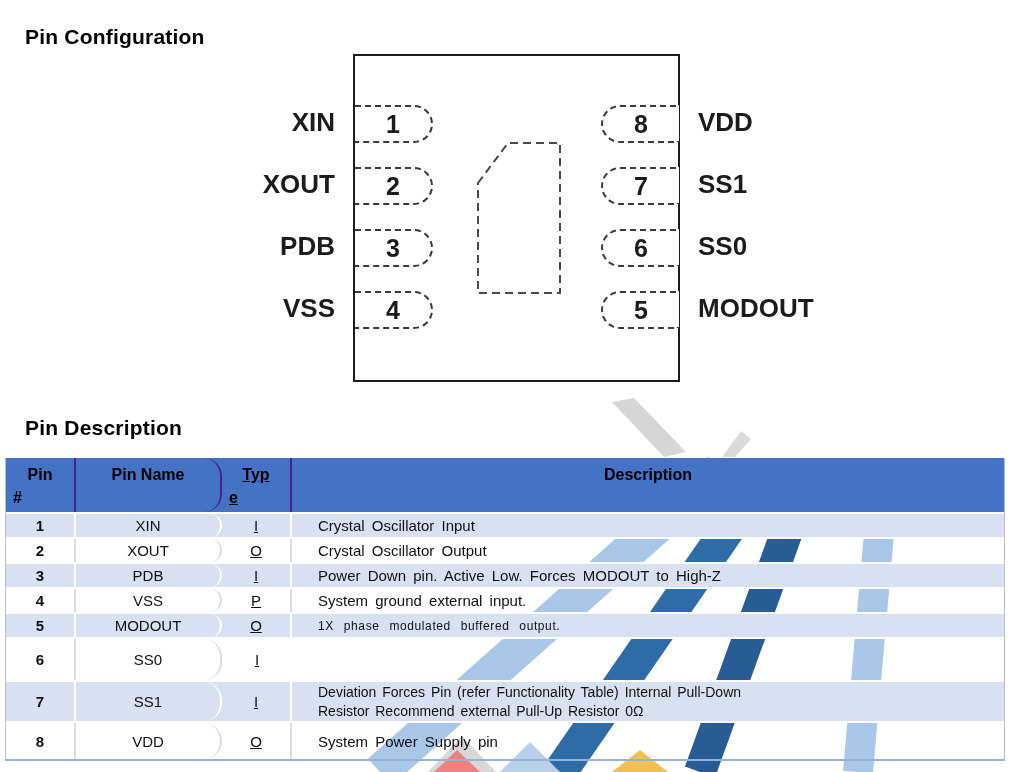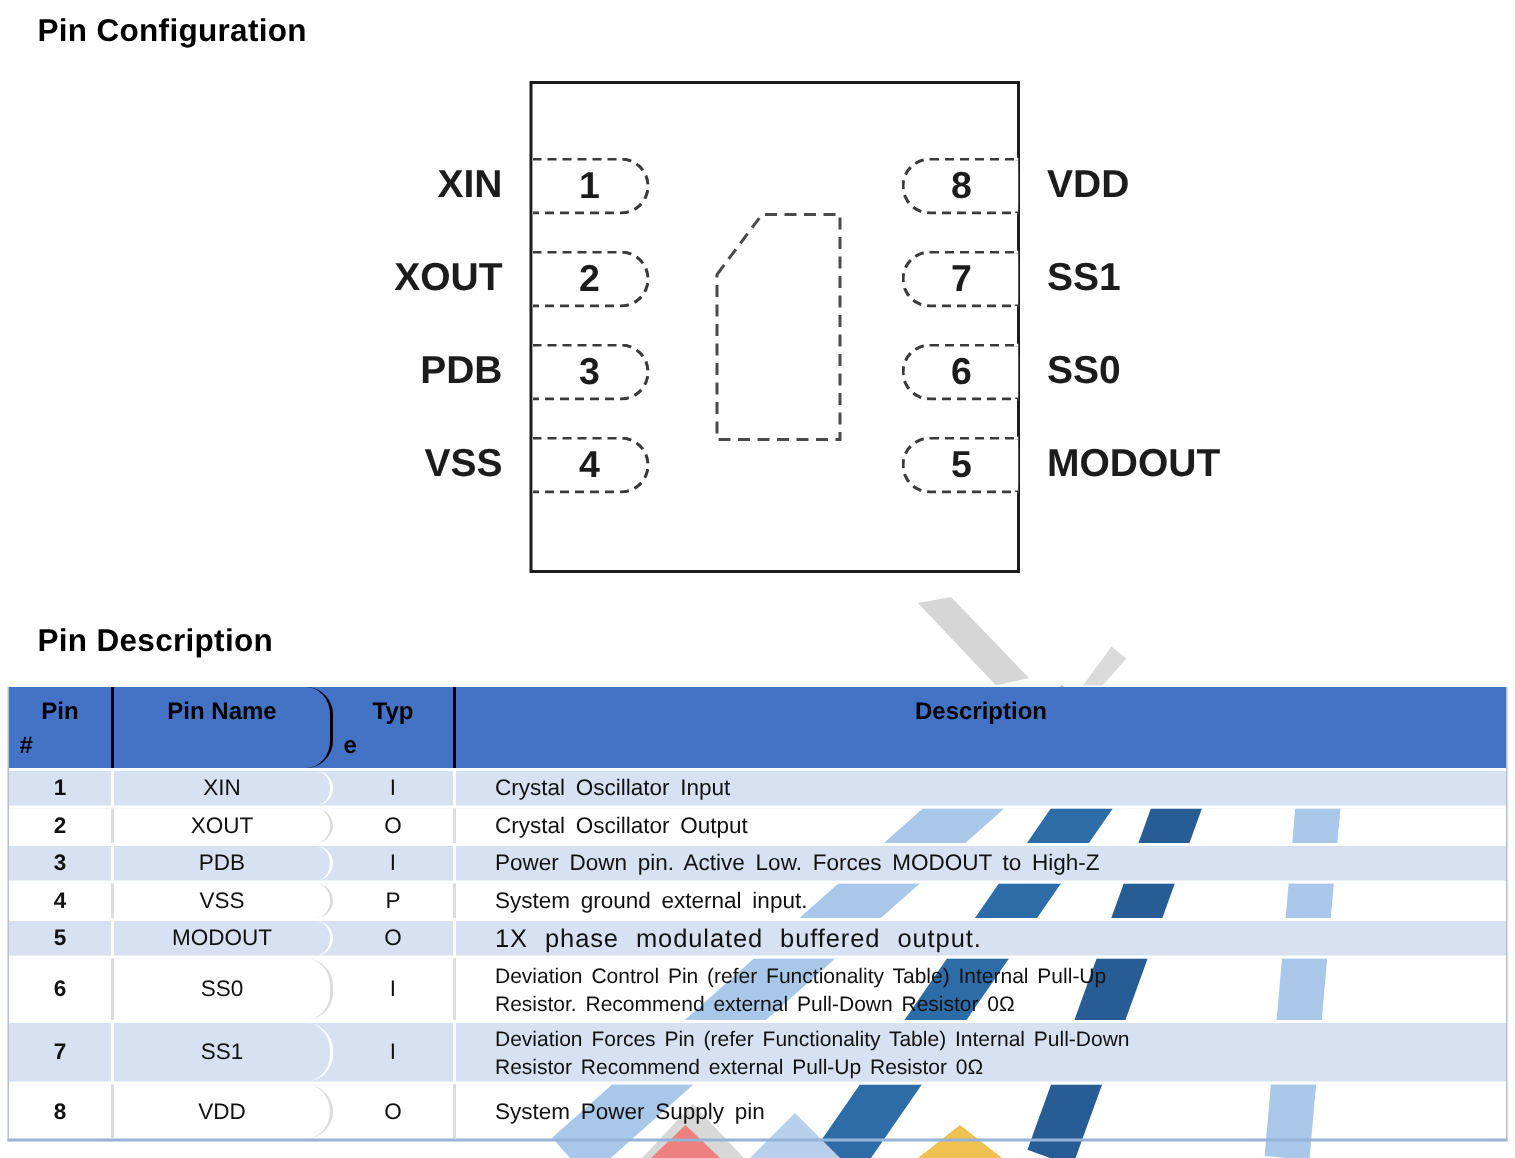--- a/index.html
+++ b/index.html
@@ -10,21 +10,21 @@
     font-family:"Liberation Sans", sans-serif;
     color:#111;
     overflow:hidden;
   }
   
   .sec-title{
     position:absolute;left:25px;
     font-size:21px;font-weight:bold;color:#000;
     letter-spacing:0.2px;
   }
-  .t1{top:9px;}
+  .t1{top:25px;}
   .t2{top:416px;text-align:right;}
   
   .chip-body{
     position:absolute;left:353px;top:54px;
     width:323px;height:324px;
     border:2px solid #1c1c1c;
     background:transparent;
   }
   .pin{
     position:absolute;height:34px;width:76px;
@@ -51,43 +51,43 @@
     z-index:1;
     border-left:1px solid #b8bfca;
     border-right:1px solid #b8bfca;
     border-bottom:2px solid #95b3d7;
     box-sizing:border-box;
     font-size:15px;
   }
   .trow{display:flex;box-sizing:border-box;border-bottom:2px solid #fff;}
   .trow:last-child{border-bottom:none;}
   .thead{background:#4472c4;height:56px;font-weight:bold;color:#000;}
-  .thead .cell{border-right:2px solid #000000;padding-top:6px;box-sizing:border-box;}
+  .thead .cell{border-right:2px solid #4c1d95;padding-top:6px;box-sizing:border-box;}
   .thead .cell:last-child{border-right:none;}
   .hline1{text-align:center;line-height:22px;font-size:16px;}
   .hline2{text-align:left;padding-left:7px;line-height:24px;font-size:16px;}
   .alt{background:#d7e1f1;}
   .trow .cell{box-sizing:border-box;}
   .brow .cell{
     display:flex;align-items:center;justify-content:center;
     border-right:2px solid #fff;
   }
   .brow.white-row{background:transparent;}
   .brow.white-row .cell{border-right:2px solid #dcdcdc;}
   .brow .cell:last-child{border-right:none;}
   .c1{width:70px;font-weight:bold;}
   .c2{width:146px;border-radius:18px;}
-  .c3{width:82px;}
+  .c3{width:70px;text-decoration:underline;}
   .c4{flex:1;justify-content:flex-start !important;
       padding-left:26px;white-space:pre-line;word-spacing:3px;}
   .rh-s{height:25px;}
   .rh-6{height:43px;}
   .rh-7{height:41px;}
   .rh-8{height:36px;}
-  .desc-sm{font-size:17px;letter-spacing:0.6px;word-spacing:6px;}
+  .desc-sm{font-size:12px;letter-spacing:0.6px;word-spacing:6px;}
   .desc-2l{font-size:14px;line-height:19px;word-spacing:2px;}
 </style>
 </head>
 <body>
 
 <div class="page">
 
   <svg class="watermark" width="1010" height="772" viewBox="0 0 1010 772">
 
     <polygon points="612,402 634,398 686,452 664,457" fill="#d6d6d6"></polygon>
@@ -205,22 +205,20 @@
       <div class="cell c1">5</div>
       <div class="cell c2">MODOUT</div>
       <div class="cell c3">O</div>
       <div class="cell c4 desc-sm">1X phase modulated buffered output.</div>
     </div>
 
     <div class="trow brow white-row rh-6">
       <div class="cell c1">6</div>
       <div class="cell c2">SS0</div>
       <div class="cell c3">I</div>
-      <div class="cell c4 desc-2l">Deviation Control Pin (refer Functionality Table) Internal Pull-Up
-Resistor. Recommend external Pull-Down Resistor 0Ω</div>
     </div>
 
     <div class="trow brow alt rh-7">
       <div class="cell c1">7</div>
       <div class="cell c2">SS1</div>
       <div class="cell c3">I</div>
       <div class="cell c4 desc-2l">Deviation Forces Pin (refer Functionality Table) Internal Pull-Down
 Resistor Recommend external Pull-Up Resistor 0Ω</div>
     </div>
 

